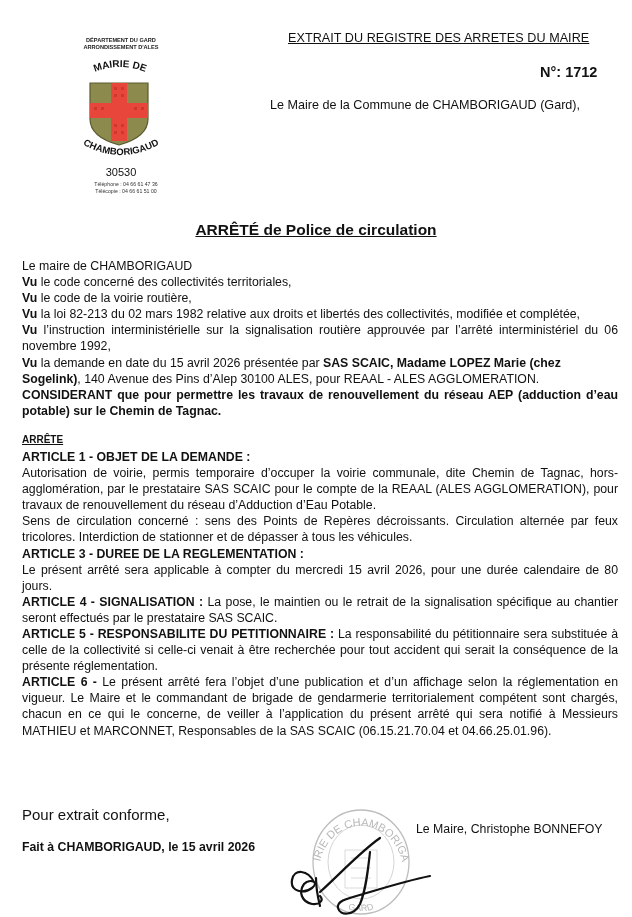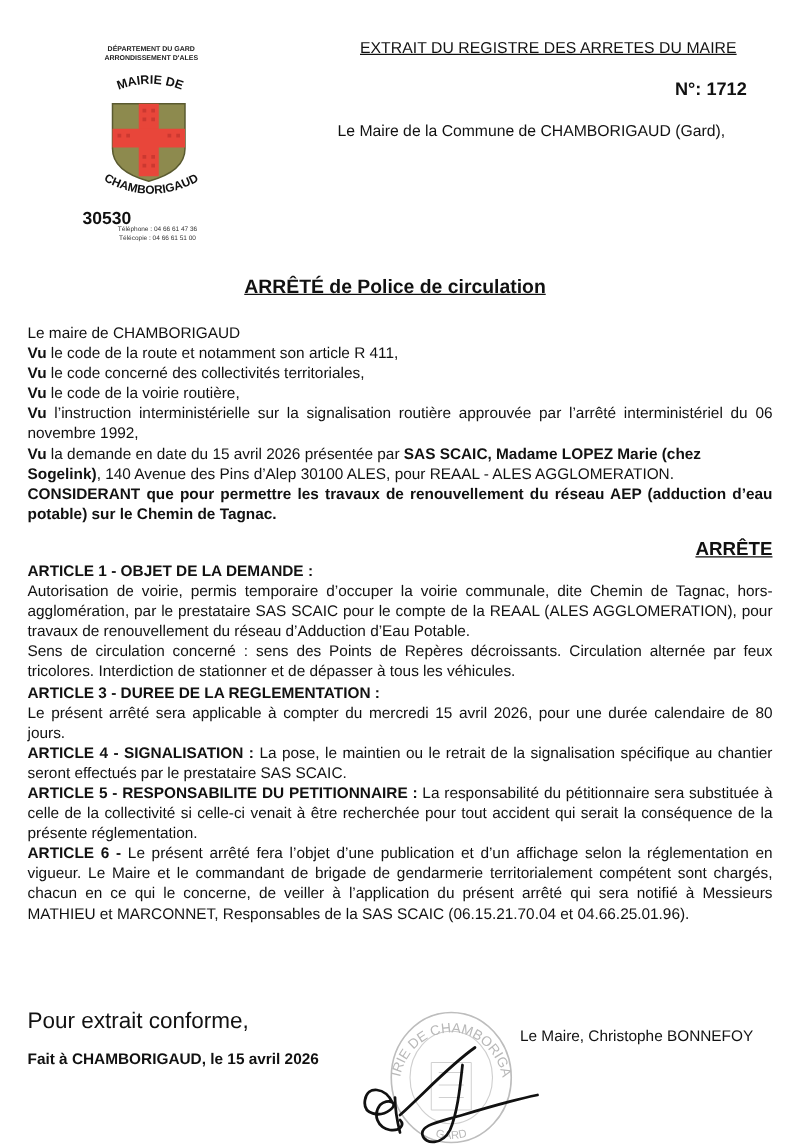--- a/index.html
+++ b/index.html
@@ -4,36 +4,36 @@
 <style>
   html, body { margin: 0; padding: 0; background: #ffffff; }
   body { width: 632px; height: 917px; position: relative; overflow: hidden;
          font-family: "Liberation Sans", sans-serif; color: #111; }
   .abs { position: absolute; }
   
   .lh-dept { left: 66px; top: 37px; width: 110px; text-align: center; font-size: 5.6px; font-weight: bold; line-height: 6.5px; color: #222; }
   .lh-mairie { left: 80px; top: 56px; width: 80px; height: 22px; }
   .lh-shield { left: 84px; top: 79px; width: 70px; height: 68px; }
   .lh-town { left: 78px; top: 138px; width: 86px; height: 26px; }
-  .lh-zip { left: 66px; top: 166px; width: 110px; text-align: left; font-size: 14px; font-weight: bold; }
+  .lh-zip { left: 66px; top: 166px; width: 110px; text-align: center; font-size: 11px; font-weight: normal; }
   .lh-tel { left: 66px; top: 181px; width: 120px; text-align: center; font-size: 5.2px; line-height: 7px; color: #333; }
   
   .registry { left: 288px; top: 31px; font-size: 12.6px; text-decoration: underline; letter-spacing: 0.05px; font-family: "Liberation Sans", sans-serif; }
   .number { left: 540px; top: 64px; font-size: 14.5px; font-weight: bold; }
   .issuer { left: 270px; top: 98px; font-size: 12.6px; text-align: center; }
   
   .title { left: 0; width: 632px; top: 221px; text-align: center; font-size: 15.5px; font-weight: bold; }
   .title span { text-decoration: underline; margin-top: 16px; }
   
   .body { left: 22px; top: 258px; width: 596px; font-size: 12.3px; line-height: 16.1px; text-align: justify; }
   .body p { margin: 0; }
   .b { font-weight: bold; }
-  .section-title { text-align: right; font-weight: bold; font-size: 15px; text-decoration: underline; margin: 12px 0 0 0 !important; line-height: 18px; }
+  .section-title { text-align: left; font-weight: bold; font-size: 10px; text-decoration: underline; margin: 12px 0 0 0 !important; line-height: 18px; }
   
-  .closing1 { left: 22px; top: 806px; font-size: 18px; }
+  .closing1 { left: 22px; top: 806px; font-size: 15px; }
   .closing2 { left: 22px; top: 840px; font-size: 12.3px; font-weight: bold; }
   .mayor { left: 416px; top: 822px; font-size: 12.3px; }
   .stamp { left: 305px; top: 800px; width: 110px; height: 117px; }
   .signature { left: 290px; top: 830px; width: 150px; height: 87px; }
 </style>
 </head>
 <body>
 
 <div class="abs lh-dept">
   <div>DÉPARTEMENT DU GARD</div>
@@ -87,23 +87,23 @@
 <div class="abs registry">EXTRAIT DU REGISTRE DES ARRETES DU MAIRE</div>
 <div class="abs number">N°: 1712</div>
 <div class="abs issuer">Le Maire de la Commune de CHAMBORIGAUD (Gard),</div>
 
 <div class="abs title">
   <span>ARRÊTÉ de Police de circulation</span>
 </div>
 
 <div class="abs body">
   <p>Le maire de CHAMBORIGAUD</p>
-  <p><span class="b">Vu</span><span> le code de la route et notamment son article R 411,</span></p>
   <p><span class="b">Vu</span><span> le code concerné des collectivités territoriales,</span></p>
   <p><span class="b">Vu</span><span> le code de la voirie routière,</span></p>
+  <p><span class="b">Vu</span><span> la loi 82-213 du 02 mars 1982 relative aux droits et libertés des collectivités, modifiée et complétée,</span></p>
   <p><span class="b">Vu</span><span> l’instruction interministérielle sur la signalisation routière approuvée par l’arrêté interministériel du 06 novembre 1992,</span></p>
   <p style="text-align:left"><span class="b">Vu</span><span> la demande en date du 15 avril 2026 présentée par </span><span class="b">SAS SCAIC, Madame LOPEZ Marie (chez Sogelink)</span><span>, 140 Avenue des Pins d’Alep 30100 ALES, pour REAAL - ALES AGGLOMERATION.</span></p>
   <p class="b">CONSIDERANT que pour permettre les travaux de renouvellement du réseau AEP (adduction d’eau potable) sur le Chemin de Tagnac.</p>
 
   <p class="section-title">ARRÊTE</p>
 
   <p class="b">ARTICLE 1 - OBJET DE LA DEMANDE :</p>
   <p>Autorisation de voirie, permis temporaire d’occuper la voirie communale, dite Chemin de Tagnac, hors-agglomération, par le prestataire SAS SCAIC pour le compte de la REAAL (ALES AGGLOMERATION), pour travaux de renouvellement du réseau d’Adduction d’Eau Potable.</p>
   <p>Sens de circulation concerné : sens des Points de Repères décroissants. Circulation alternée par feux tricolores. Interdiction de stationner et de dépasser à tous les véhicules.</p>
   <p class="b">ARTICLE 3 - DUREE DE LA REGLEMENTATION :</p>

